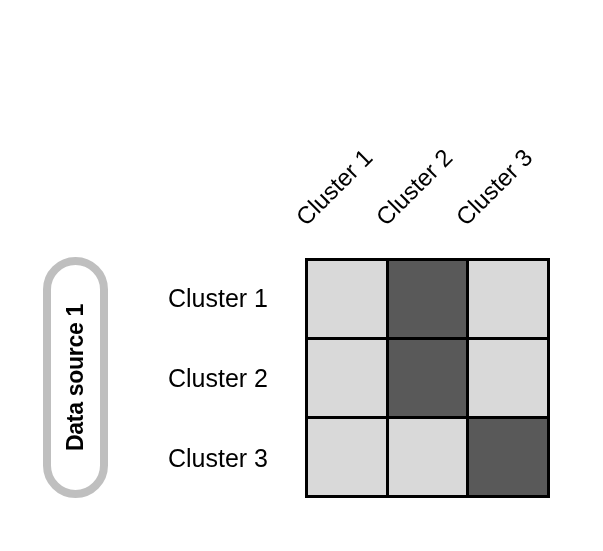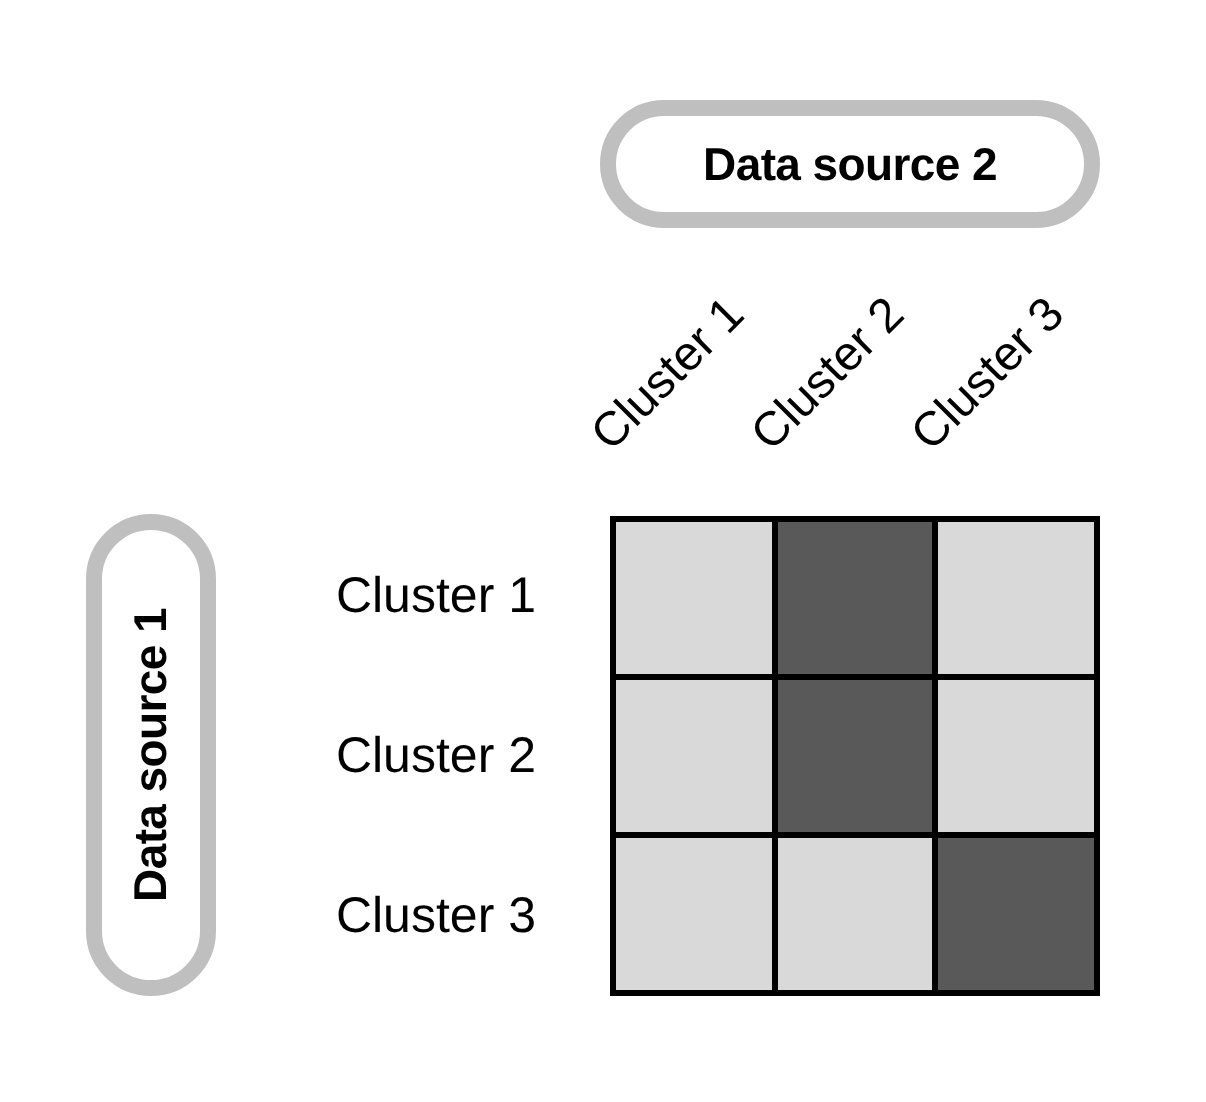--- a/index.html
+++ b/index.html
@@ -86,23 +86,20 @@
     font-size: 25px;
     color: #000000;
     white-space: nowrap;
   }
 </style>
 </head>
 <body>
 
 <div class="stage">
 
-  <div class="pill pill-top">
-    <span class="pill-label">Data source 2</span>
-  </div>
 
   <div class="pill pill-left">
     <span class="pill-label">Data source 1</span>
   </div>
 
   <div>
       <div class="col-label" style="left: 311px;">Cluster 1</div>
       <div class="col-label" style="left: 391px;">Cluster 2</div>
       <div class="col-label" style="left: 471px;">Cluster 3</div>
     </div>

